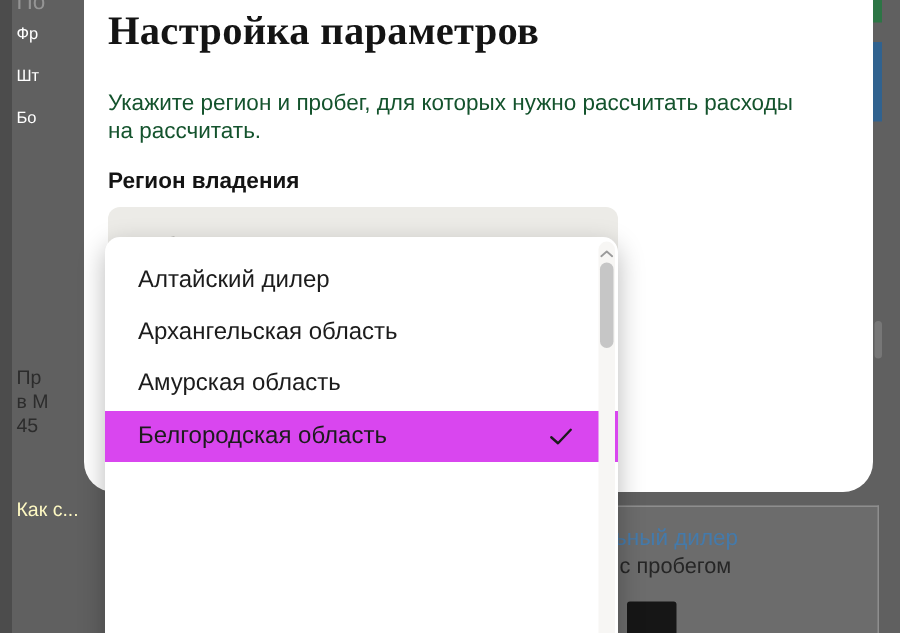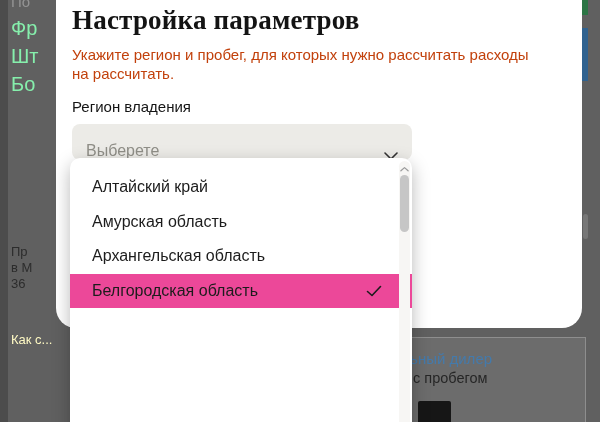--- a/index.html
+++ b/index.html
@@ -5,74 +5,74 @@
   html,body{margin:0;padding:0;}
   body{
     width:600px;height:422px;position:relative;overflow:hidden;
     background:#606060;
     font-family:"Liberation Sans", sans-serif;
     -webkit-font-smoothing:antialiased;
   }
   
   .backdrop{position:absolute;inset:0;z-index:1;}
   .left-strip{position:absolute;left:0;top:0;width:8px;height:422px;background:#4c4c4c;}
-  .bg-frag{position:absolute;left:11px;font-size:20px;color:#86efac;white-space:nowrap;}
+  .bg-frag{position:absolute;left:11px;font-size:11px;color:#ffffff;white-space:nowrap;}
   .f0{top:-7px;font-size:15px;color:#949494;}
   .f1{top:17px;}
   .f2{top:45px;}
   .f3{top:73px;text-align:center;}
   .bg-par{position:absolute;left:11px;top:244px;font-size:13px;line-height:16px;color:#2c2c2c;}
   .bg-link{position:absolute;left:11px;top:332px;font-size:13px;color:#fef9c3;white-space:nowrap;}
   .bar{position:absolute;left:582px;width:6px;}
   .bar-green{top:0;height:15px;background:#2c7545;}
   .bar-blue{top:28px;height:53px;background:#30628f;}
   .bar-scroll{position:absolute;left:583px;top:214px;width:5px;height:25px;background:#777;border-radius:3px;}
   .dealer-card{position:absolute;left:340px;top:337px;width:245px;height:85px;background:#6c6c6c;
     border-top:1px solid #8e8e8e;border-right:1px solid #8e8e8e;}
   .d-link1{position:absolute;left:36px;top:12px;font-size:15px;color:#447aab;white-space:nowrap;}
   .d-text{position:absolute;left:28px;top:32px;font-size:14.5px;color:#262626;white-space:nowrap;}
   .d-thumb{position:absolute;left:78px;top:63px;width:33px;height:25px;background:#161616;border-radius:2px;}
   .d-link2{position:absolute;left:118px;top:66px;font-size:13.5px;color:#3f71a1;white-space:nowrap;}
   
   .modal{position:absolute;left:56px;top:-44px;width:526px;height:372px;background:#fff;
     border-radius:20px;z-index:2;box-sizing:border-box;padding:48px 30px 0 16px;}
   .modal-title{margin:0;font-size:27px;line-height:32px;font-weight:700;color:#141414;letter-spacing:.2px;font-family:Liberation Serif, serif;}
-  .modal-desc{margin-top:10px;font-size:15px;line-height:18.5px;color:#c2410c;}
-  .field-label{margin-top:15px;font-size:15px;line-height:18px;font-weight:400;color:#141414;}
+  .modal-desc{margin-top:24px;font-size:15px;line-height:18.5px;color:#14532d;}
+  .field-label{margin-top:15px;font-size:15px;line-height:18px;font-weight:700;color:#141414;}
   .select{margin-top:8px;width:340px;height:36px;background:#ecebe7;border-radius:8px;
     display:flex;align-items:flex-end;justify-content:space-between;box-sizing:border-box;
     padding:0 14px;cursor:pointer;}
   .select .ph{font-size:16px;color:#8f8e87;}
   .select svg{display:block;}
   
   .panel{position:absolute;left:70px;top:158px;width:342px;height:300px;background:#fff;
     border-radius:10px;z-index:3;box-shadow:0 6px 18px rgba(0,0,0,.28);}
   .panel ul{list-style:none;margin:0;padding:12px 0 0 0;}
   .panel li{height:34.5px;display:flex;align-items:center;position:relative;
     padding:0 44px 0 22px;font-size:16px;color:#1c1c1c;cursor:pointer;white-space:nowrap;}
-  .panel li.selected{background:#ec4899;}
+  .panel li.selected{background:#d946ef;}
   .panel li .check{display:none;position:absolute;right:30px;top:50%;margin-top:-6px;}
   .panel li.selected .check{display:block;}
   .scroll{position:absolute;top:3px;right:2px;width:11px;height:294px;background:#f7f6f4;border-radius:6px;}
   .scroll .up{position:absolute;top:5px;left:1px;}
   .scroll .thumb{position:absolute;top:14px;left:1px;width:9px;height:57px;background:#c6c6c6;border-radius:5px;}
 </style>
 </head>
 <body>
 
 <div class="backdrop">
   <div class="left-strip"></div>
   <div class="bg-frag f0">По</div>
   <div class="bg-frag f1">Фр</div>
   <div class="bg-frag f2">Шт</div>
   <div class="bg-frag f3">Бо</div>
   <div class="bg-par">
     <div>Пр</div>
     <div>в М</div>
-    <div>36</div>
+    <div>45</div>
   </div>
   <div class="bg-link">Как с...</div>
   <div class="bar bar-green"></div>
   <div class="bar bar-blue"></div>
   <div class="bar-scroll"></div>
   <div class="dealer-card">
     <div class="d-link1">циальный дилер</div>
     <div class="d-text">обили с пробегом</div>
     <div class="d-thumb"></div>
   </div>
@@ -89,29 +89,29 @@
     <span class="ph">Выберете</span>
     <svg width="14" height="8" viewBox="0 0 14 8">
       <polyline points="1,1 7,7 13,1" fill="none" stroke="#333" stroke-width="1.6" stroke-linecap="round" stroke-linejoin="round"></polyline>
     </svg>
   </div>
 </div>
 
 <div class="panel">
   <ul>
       <li>
-      <span>Алтайский край</span>
+      <span>Алтайский дилер</span>
+
+    </li>
+      <li>
+      <span>Архангельская область</span>
 
     </li>
       <li>
       <span>Амурская область</span>
-
-    </li>
-      <li>
-      <span>Архангельская область</span>
 
     </li>
       <li class="selected">
       <span>Белгородская область</span>
       <svg class="check" width="16" height="12" viewBox="0 0 16 12">
         <polyline points="1.5,6.5 6,10.5 14.5,1.5" fill="none" stroke="#1c1c1c" stroke-width="1.6" stroke-linecap="round" stroke-linejoin="round"></polyline>
       </svg>
     </li>
     </ul>
 

